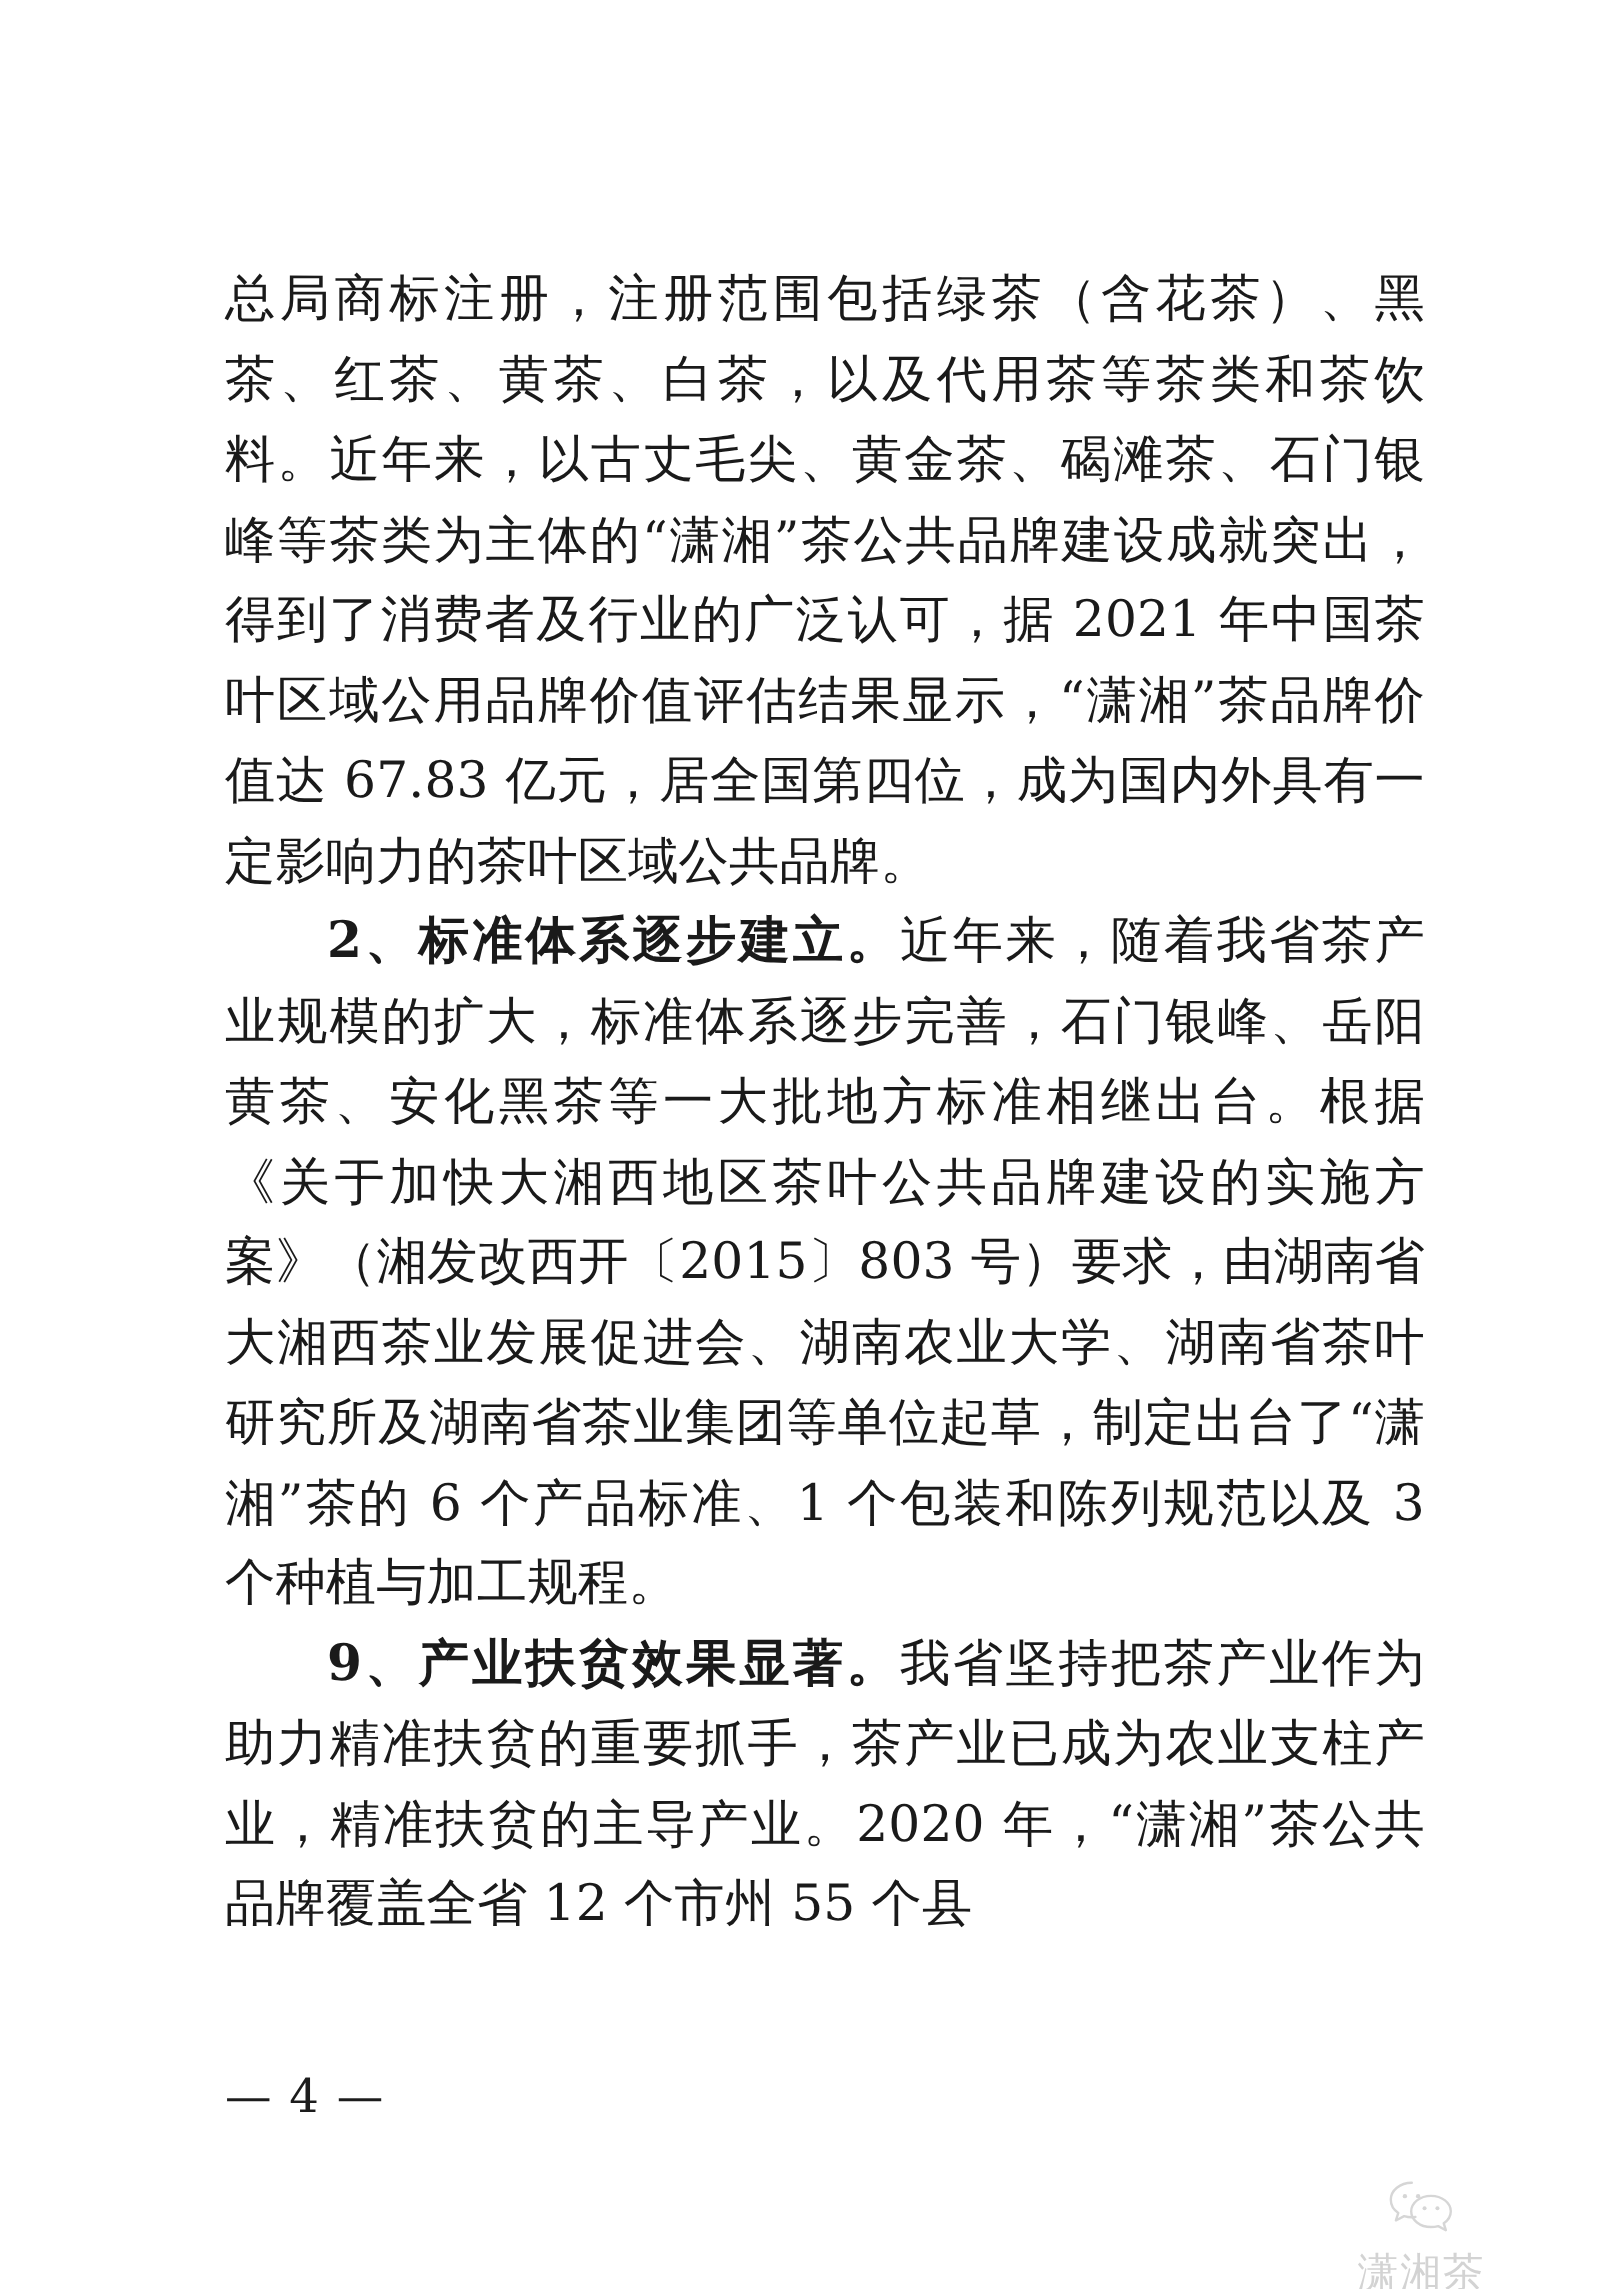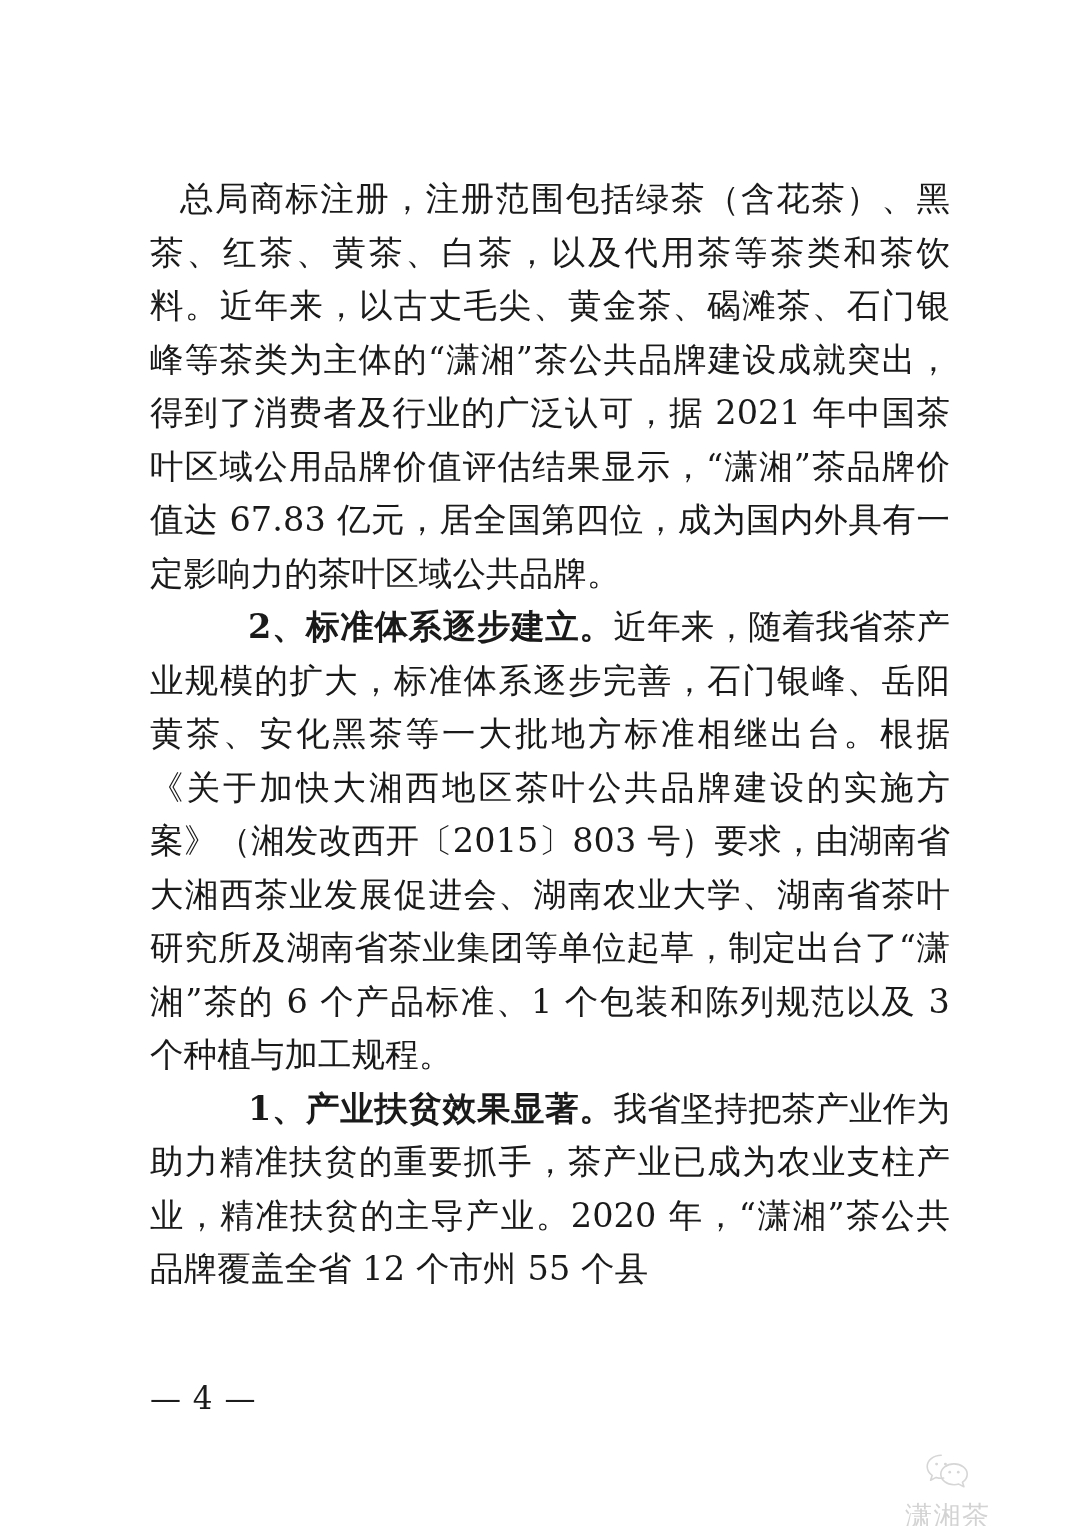--- a/index.html
+++ b/index.html
@@ -42,21 +42,20 @@
     -webkit-font-smoothing: antialiased;
   }
 
   .para.indent {
     text-indent: 68px;
   }
 
   .para .hd {
     font-weight: 700;
     letter-spacing: 0.6px;
-    margin-left: 30px;
   }
 
   
   #page-number {
     position: absolute;
     left: 150px;
     top: 1378px;
     width: 260px;
     font-size: 31px;
     line-height: 40px;
@@ -104,21 +103,21 @@
     <p class="para">
       <span class="hd"></span><span>总局商标注册，注册范围包括绿茶（含花茶）、黑茶、红茶、黄茶、白茶，以及代用茶等茶类和茶饮料。近年来，以古丈毛尖、黄金茶、碣滩茶、石门银峰等茶类为主体的“潇湘”茶公共品牌建设成就突出，得到了消费者及行业的广泛认可，据 2021 年中国茶叶区域公用品牌价值评估结果显示，“潇湘”茶品牌价值达 67.83 亿元，居全国第四位，成为国内外具有一定影响力的茶叶区域公共品牌。</span>
     </p>
 
     <p class="para indent">
       <span class="hd">2、标准体系逐步建立。</span><span>近年来，随着我省茶产业规模的扩大，标准体系逐步完善，石门银峰、岳阳黄茶、安化黑茶等一大批地方标准相继出台。根据《关于加快大湘西地区茶叶公共品牌建设的实施方案》（湘发改西开〔2015〕803 号）要求，由湖南省大湘西茶业发展促进会、湖南农业大学、湖南省茶叶研究所及湖南省茶业集团等单位起草，制定出台了“潇湘”茶的 6 个产品标准、1 个包装和陈列规范以及 3 个种植与加工规程。</span>
     </p>
 
 
     <p class="para indent">
-      <span class="hd">1、产业扶贫效果显著。</span><span>我省坚持把茶产业作为助力精准扶贫的重要抓手，茶产业已成为农业支柱产业，精准扶贫的主导产业。2020 年，“潇湘”茶公共品牌覆盖全省 12 个市州 55 个县</span>
+      <span class="hd">9、产业扶贫效果显著。</span><span>我省坚持把茶产业作为助力精准扶贫的重要抓手，茶产业已成为农业支柱产业，精准扶贫的主导产业。2020 年，“潇湘”茶公共品牌覆盖全省 12 个市州 55 个县</span>
     </p>
 
   </div>
 
   <div id="page-number">— 4 —</div>
 
   <div id="brand-mark">
     <svg class="wechat-icon" viewBox="0 0 46 40" aria-hidden="true">
 
       <path d="M16.2 3.2 C8.3 3.2 2.2 8.3 2.2 14.5 C2.2 18.0 4.1 21.2 7.2 23.3 L5.6 28.3 L11.1 25.4 C12.7 25.9 14.4 26.2 16.2 26.2 C17.0 26.2 17.8 26.1 18.6 26.0" fill="none" stroke="#bdbdbd" stroke-width="1.6" stroke-linecap="round" stroke-linejoin="round"></path>

